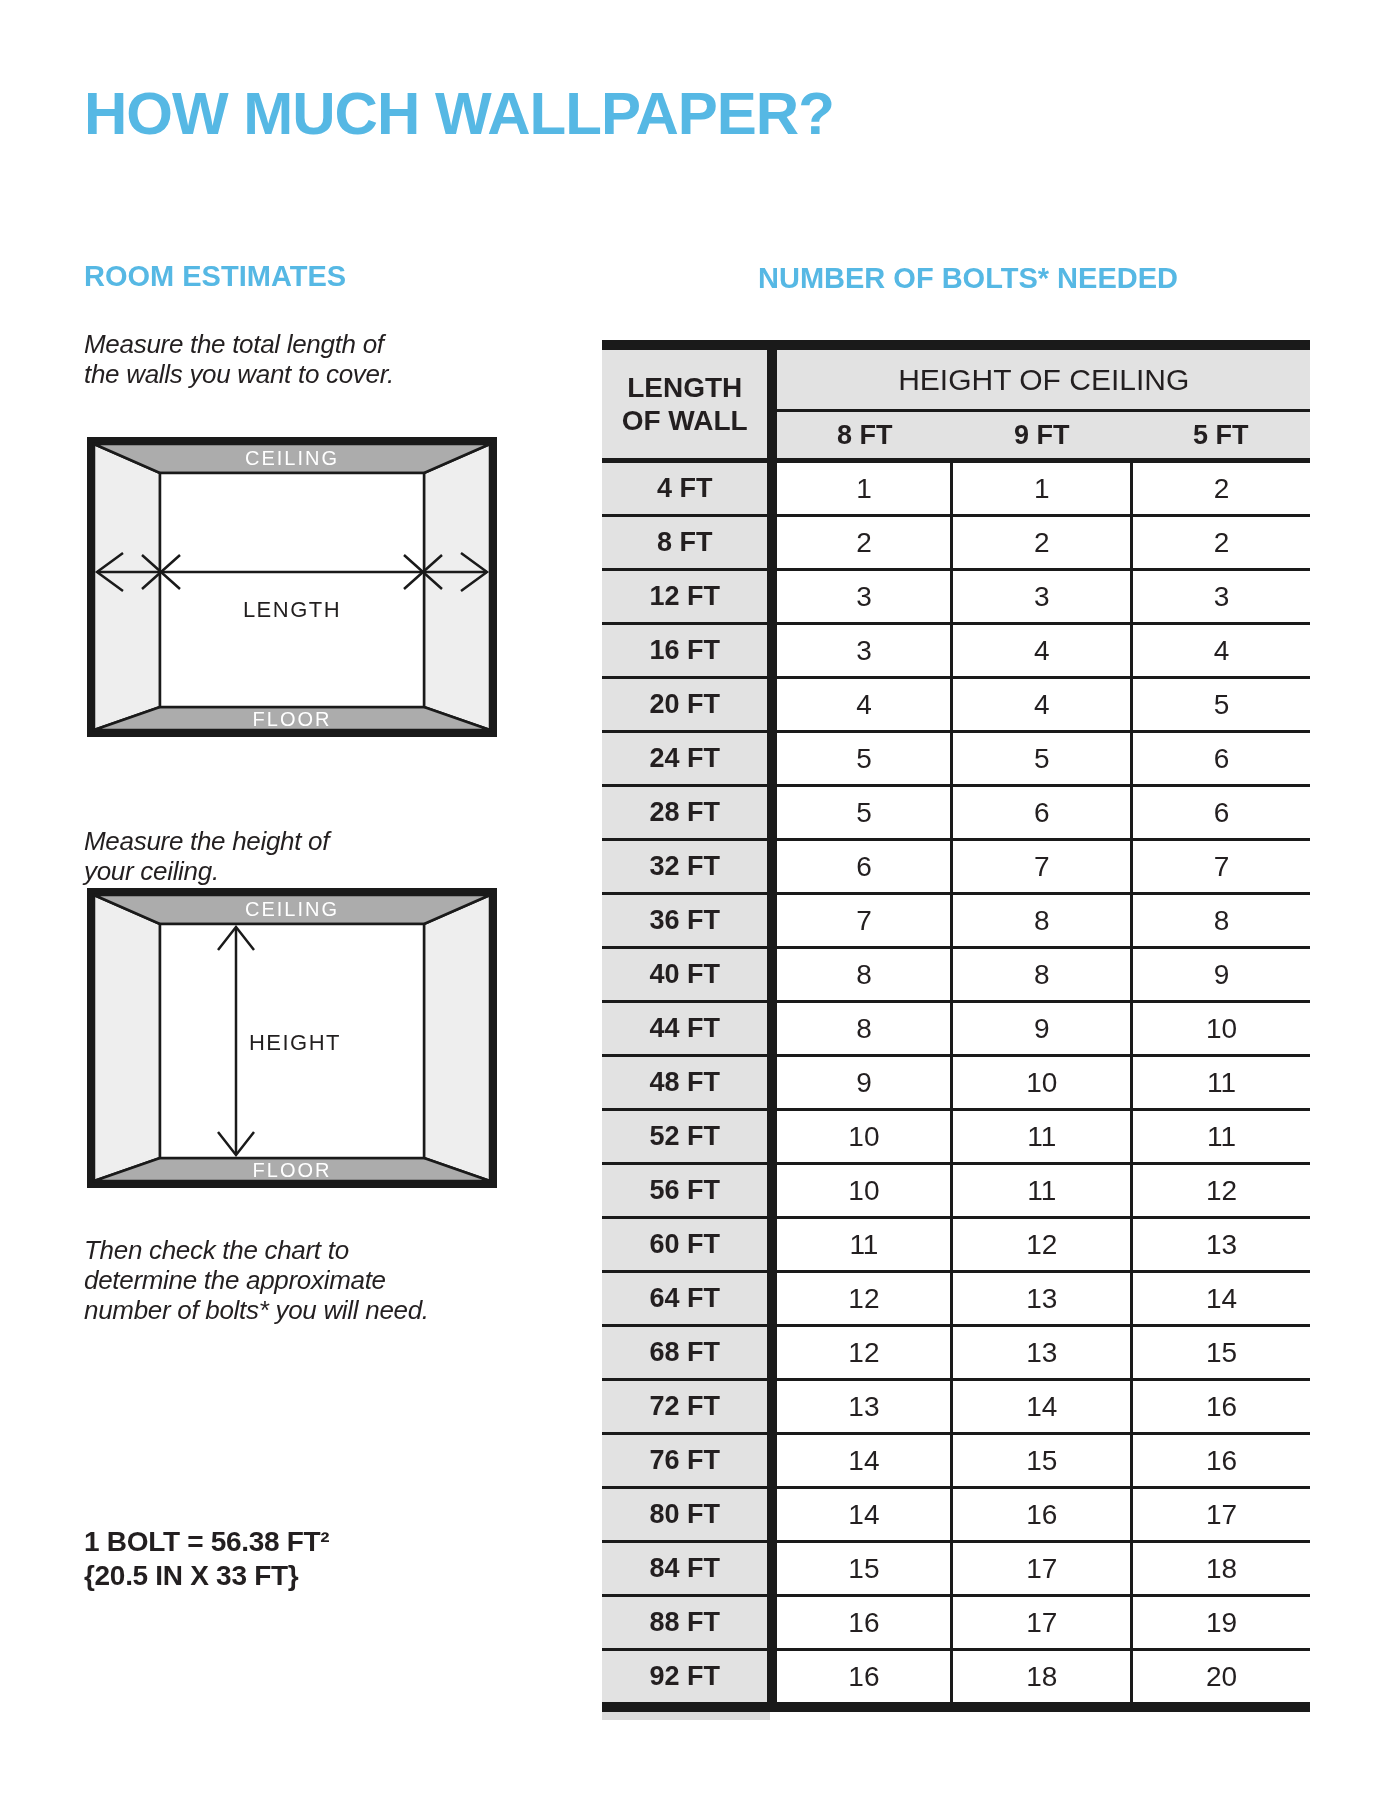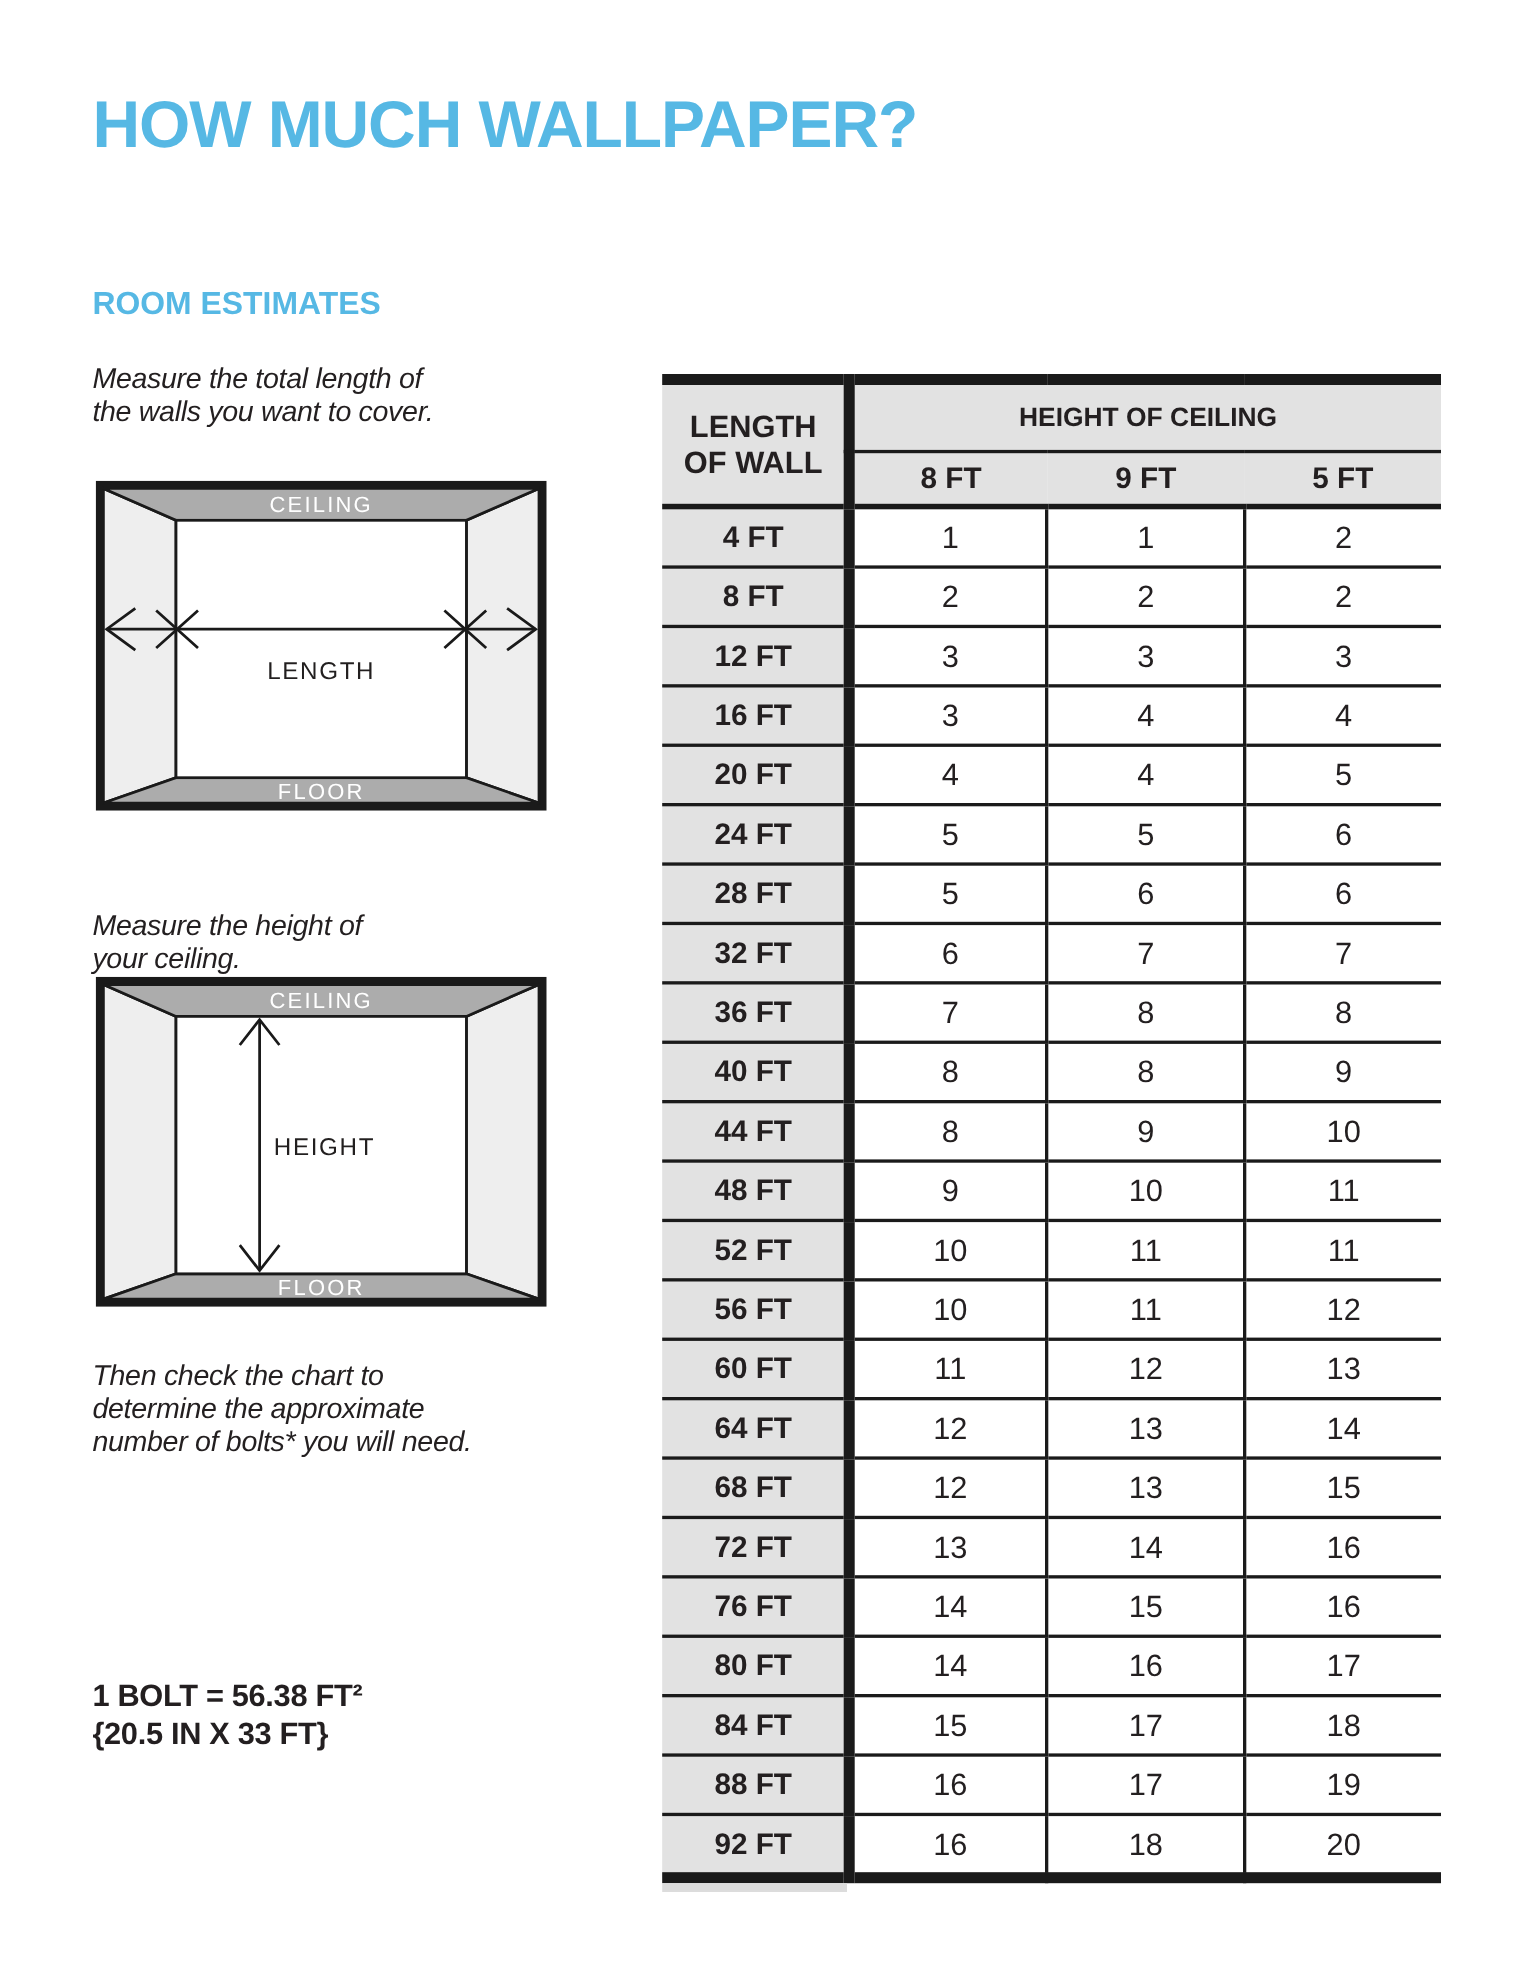--- a/index.html
+++ b/index.html
@@ -63,21 +63,21 @@
   }
   th.corner{
     width:168px;background:var(--cellgray);
     border-right:10px solid var(--line);
     font-size:28px;font-weight:bold;line-height:33px;
     white-space:pre-line;
   }
   th.group{
     background:var(--cellgray);height:59px;
     border-bottom:3px solid var(--line);
-    font-size:24px;font-weight:bold;
+    font-size:30px;font-weight:normal;
   }
   th.colhead{
     background:var(--cellgray);height:46px;
     font-size:27px;font-weight:bold;
   }
   tbody th.rowhead{
     background:var(--cellgray);
     border-right:10px solid var(--line);
     border-top:3px solid var(--line);
     font-size:27px;font-weight:bold;height:51px;
@@ -157,20 +157,21 @@
   </svg>
 
   <div class="para" id="step3">Then check the chart to
 determine the approximate
 number of bolts* you will need.</div>
 
 
   <div class="foot" id="bolt-info">1 BOLT = 56.38 FT²
 {20.5 IN X 33 FT}</div>
 
+  <div class="sec-heading" id="table-heading">NUMBER OF BOLTS* NEEDED</div>
 
   <div class="table-wrap">
     <table class="bolts">
       <colgroup>
         <col style="width:168px">
           <col style="width:177px">
           <col style="width:177px">
           <col style="width:176px">
       </colgroup>
       <thead>

